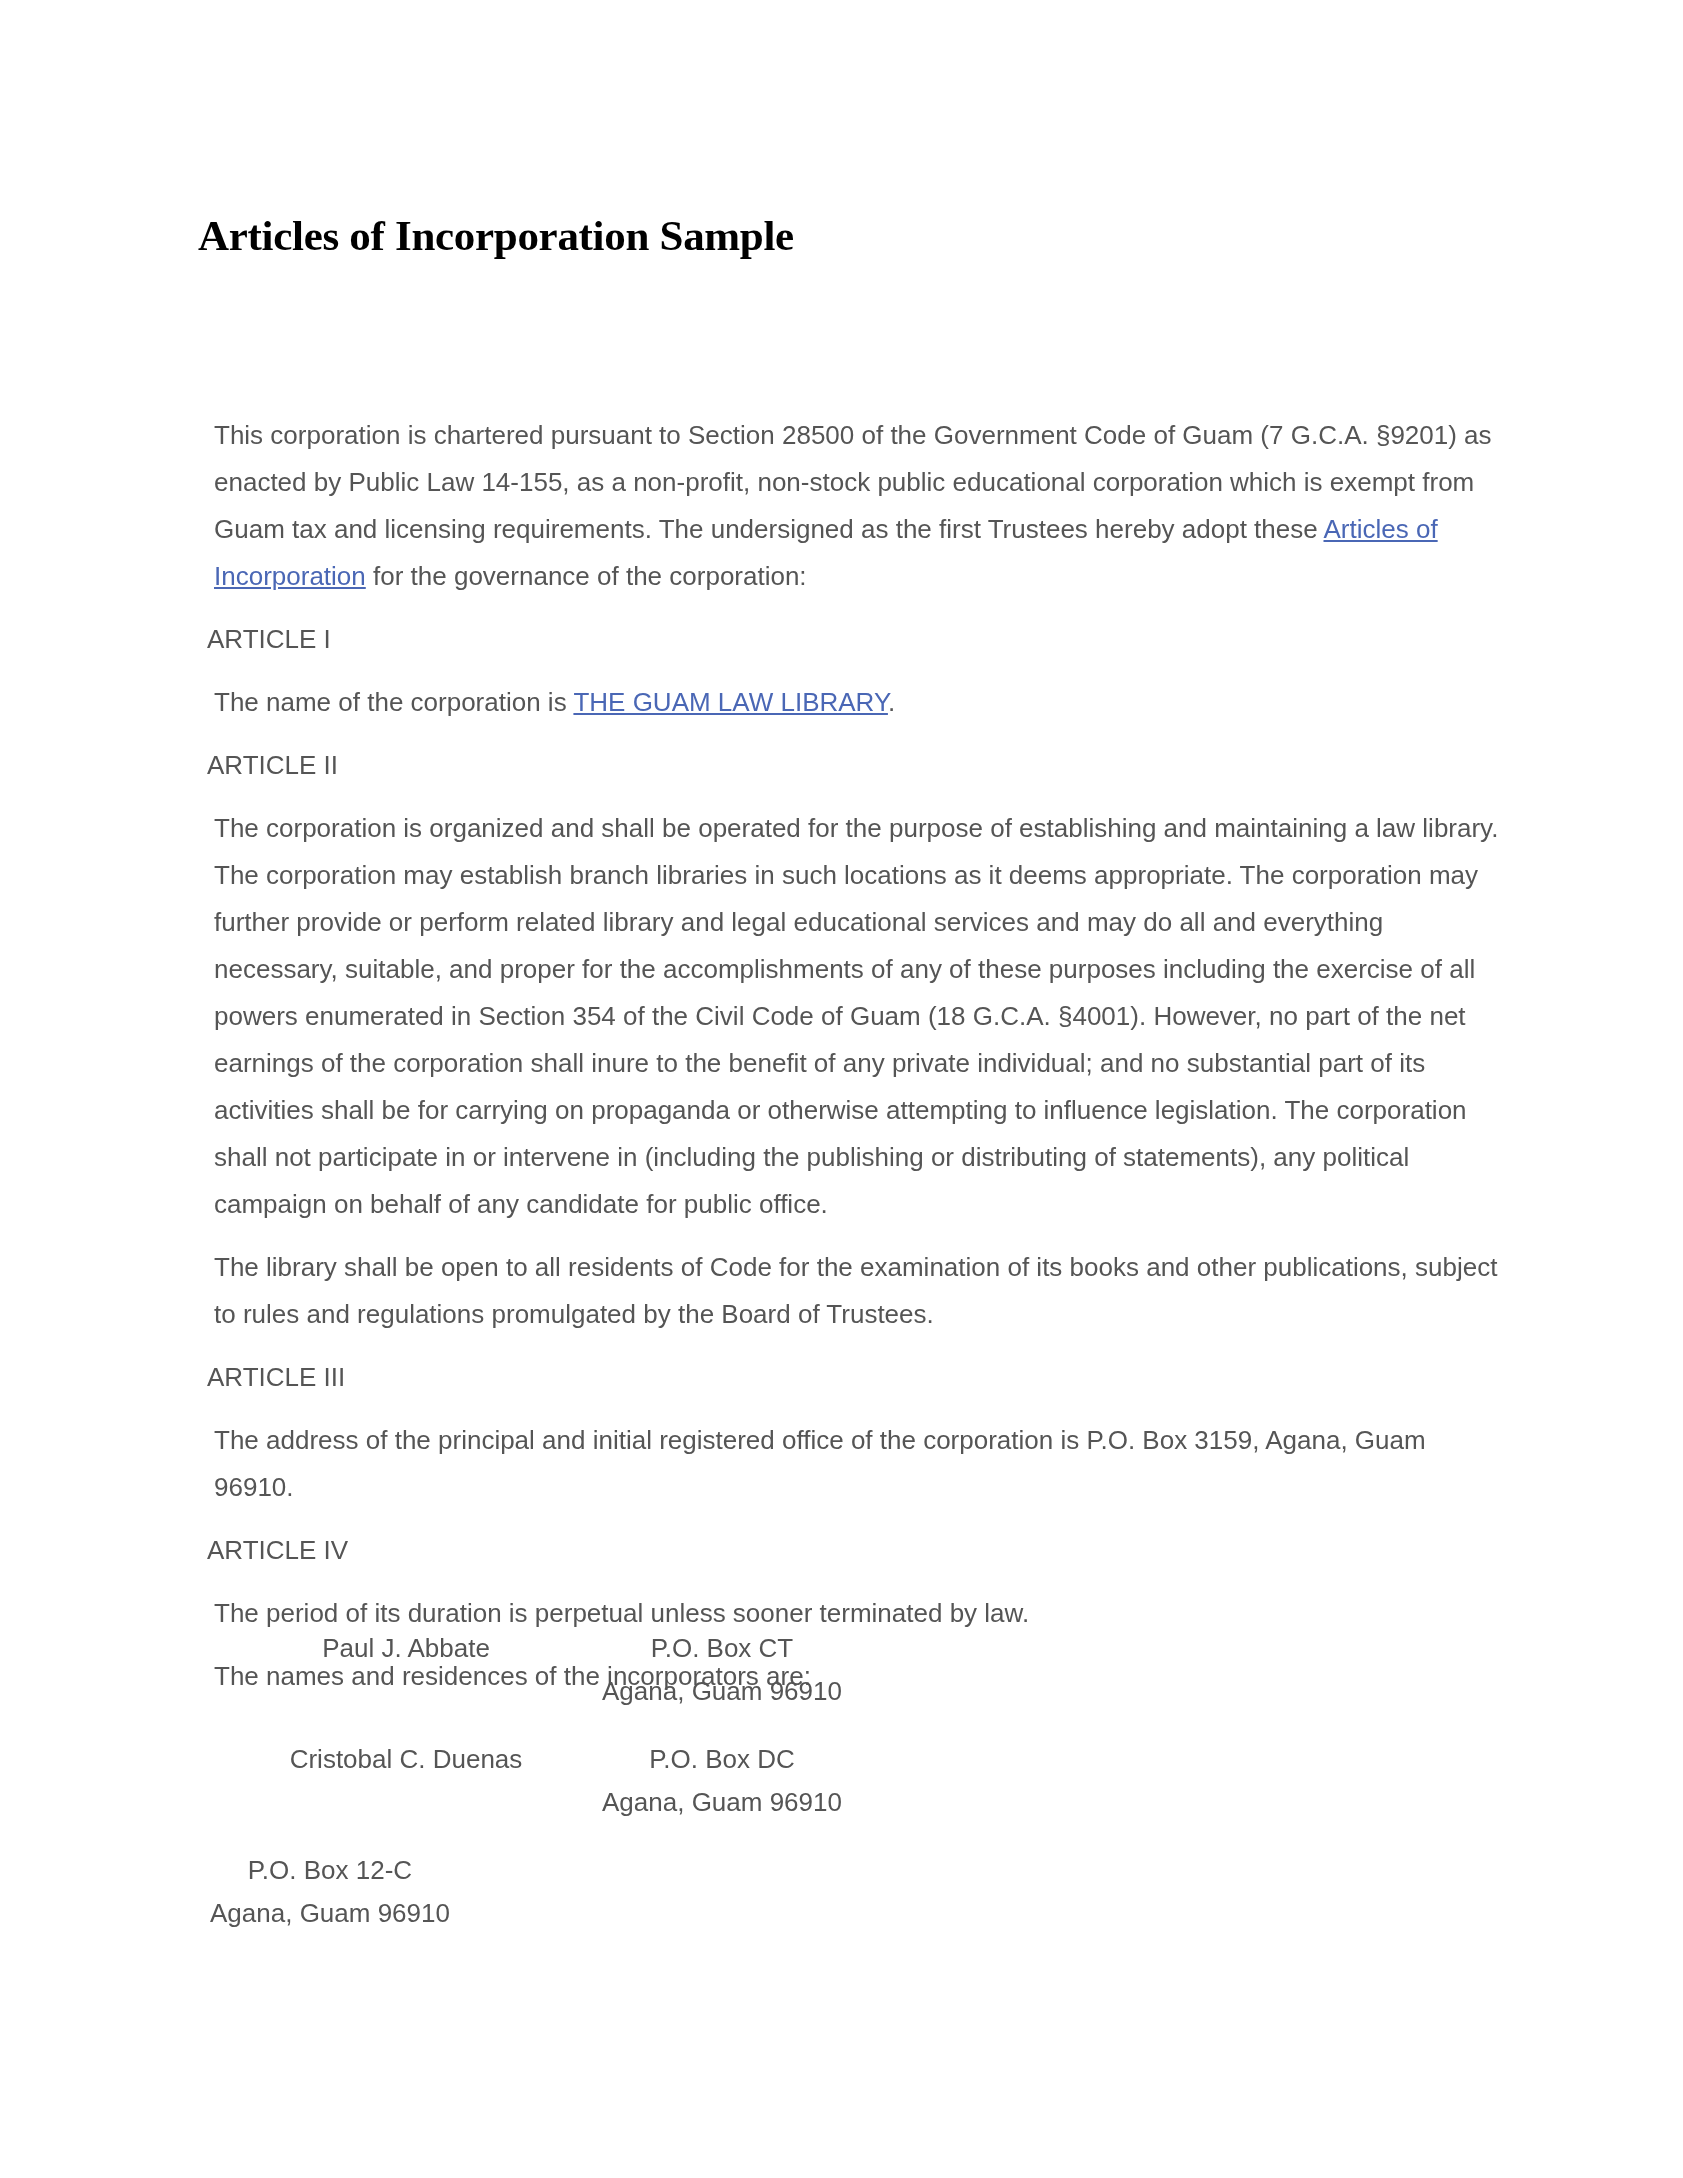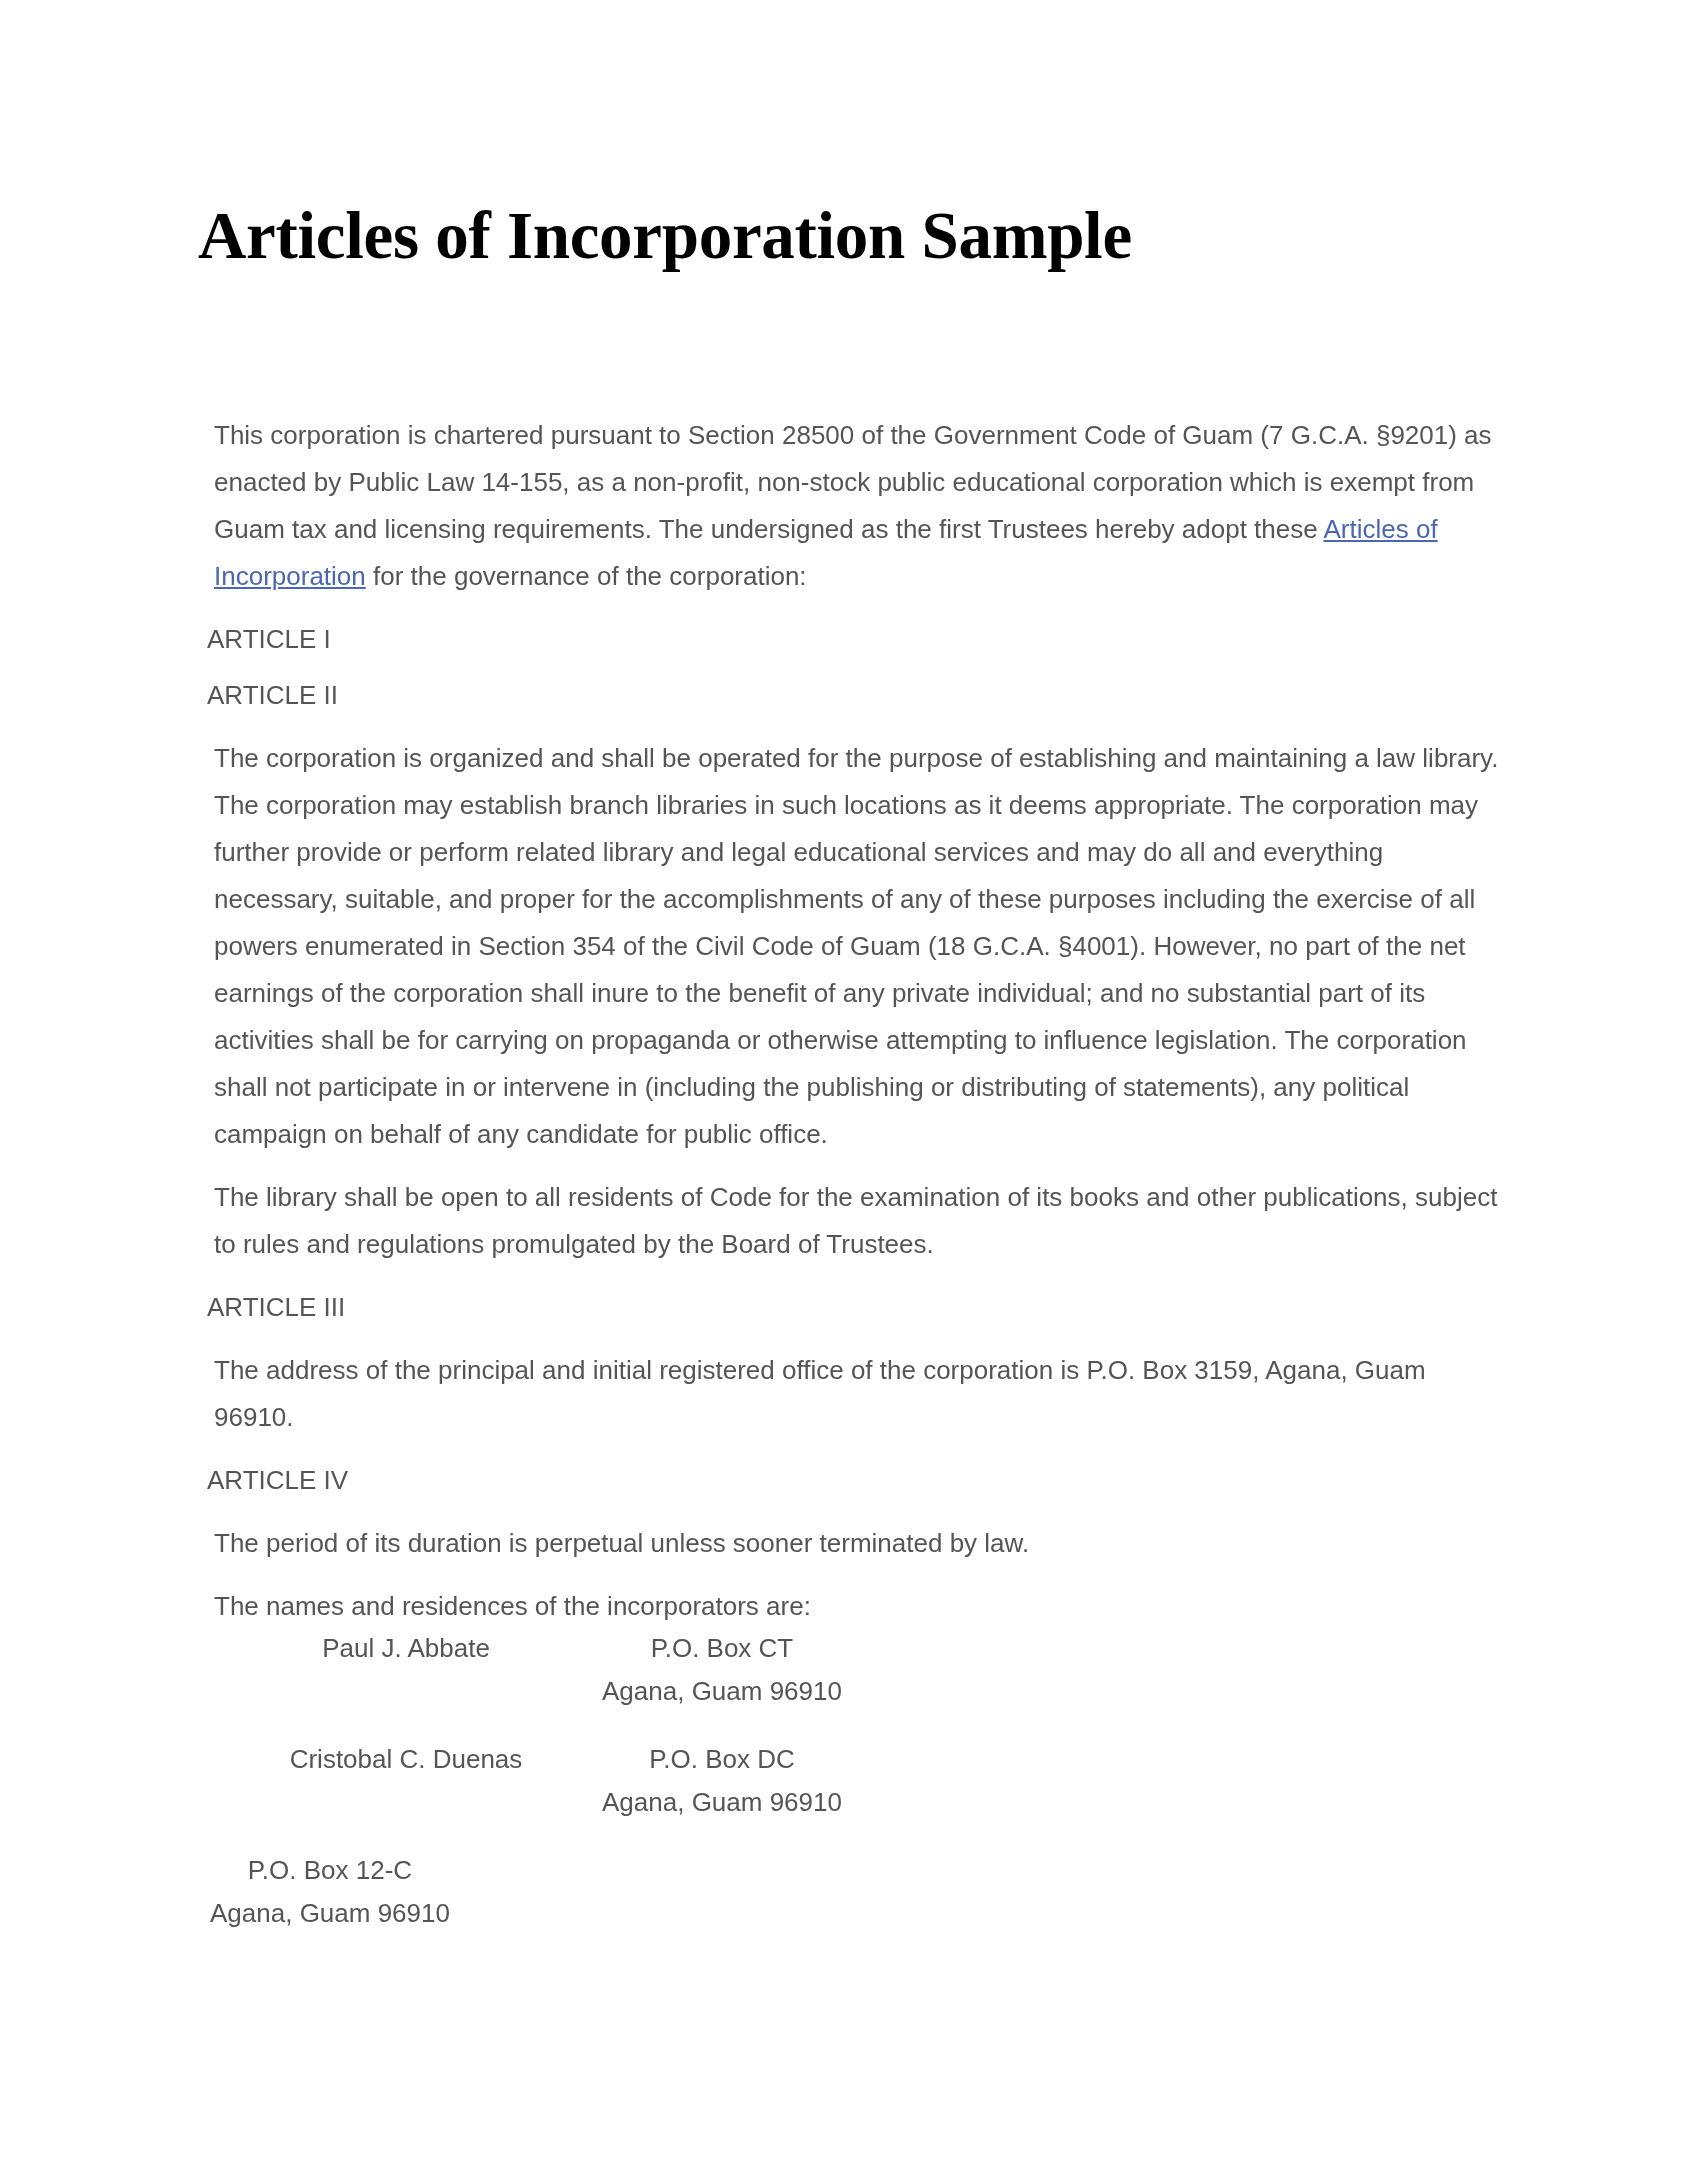--- a/index.html
+++ b/index.html
@@ -19,21 +19,21 @@
       top: 0;
       width: 1317px;
     }
     .doc-title {
       position: absolute;
       top: 196px;
       left: 0;
       margin: 0;
       font-family: "Liberation Serif", serif;
       font-weight: bold;
-      font-size: 67px;
+      font-size: 43px;
       line-height: 79px;
       color: #000000;
       white-space: nowrap;
       letter-spacing: -0.3px;
     }
     .body-text {
       position: absolute;
       top: 396px;
       left: 0;
       width: 1317px;
@@ -77,20 +77,21 @@
 </head>
 <body>
 
 <div class="page">
   <h1 class="doc-title">Articles of Incorporation Sample</h1>
 
   <div class="body-text">
     <p class="para"><span>This corporation is chartered pursuant to Section 28500 of the Government Code of Guam (7 G.C.A. §9201) as enacted by Public Law 14-155, as a non-profit, non-stock public educational corporation which is exempt from Guam tax and licensing requirements. The undersigned as the first Trustees hereby adopt these </span><a class="link" href="#">Articles of Incorporation</a><span> for the governance of the corporation:</span></p>
 
     <p class="heading">ARTICLE I</p>
+    <p class="para"><span>The name of the corporation is </span><a class="link" href="#">THE GUAM LAW LIBRARY</a><span>.</span></p>
 
     <p class="heading">ARTICLE II</p>
     <p class="para">The corporation is organized and shall be operated for the purpose of establishing and maintaining a law library. The corporation may establish branch libraries in such locations as it deems appropriate. The corporation may further provide or perform related library and legal educational services and may do all and everything necessary, suitable, and proper for the accomplishments of any of these purposes including the exercise of all powers enumerated in Section 354 of the Civil Code of Guam (18 G.C.A. §4001). However, no part of the net earnings of the corporation shall inure to the benefit of any private individual; and no substantial part of its activities shall be for carrying on propaganda or otherwise attempting to influence legislation. The corporation shall not participate in or intervene in (including the publishing or distributing of statements), any political campaign on behalf of any candidate for public office.</p>
     <p class="para">The library shall be open to all residents of Code for the examination of its books and other publications, subject to rules and regulations promulgated by the Board of Trustees.</p>
 
     <p class="heading">ARTICLE III</p>
     <p class="para">The address of the principal and initial registered office of the corporation is P.O. Box 3159, Agana, Guam 96910.</p>
 
     <p class="heading">ARTICLE IV</p>
     <p class="para">The period of its duration is perpetual unless sooner terminated by law.</p>

